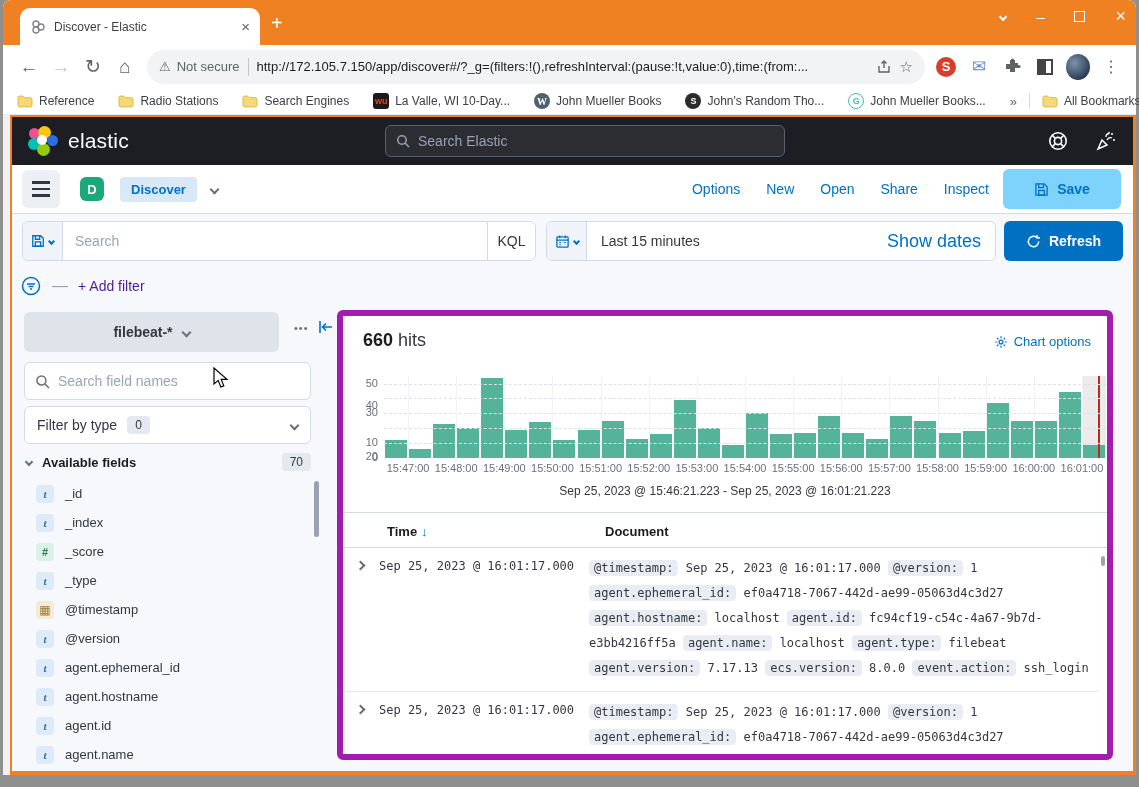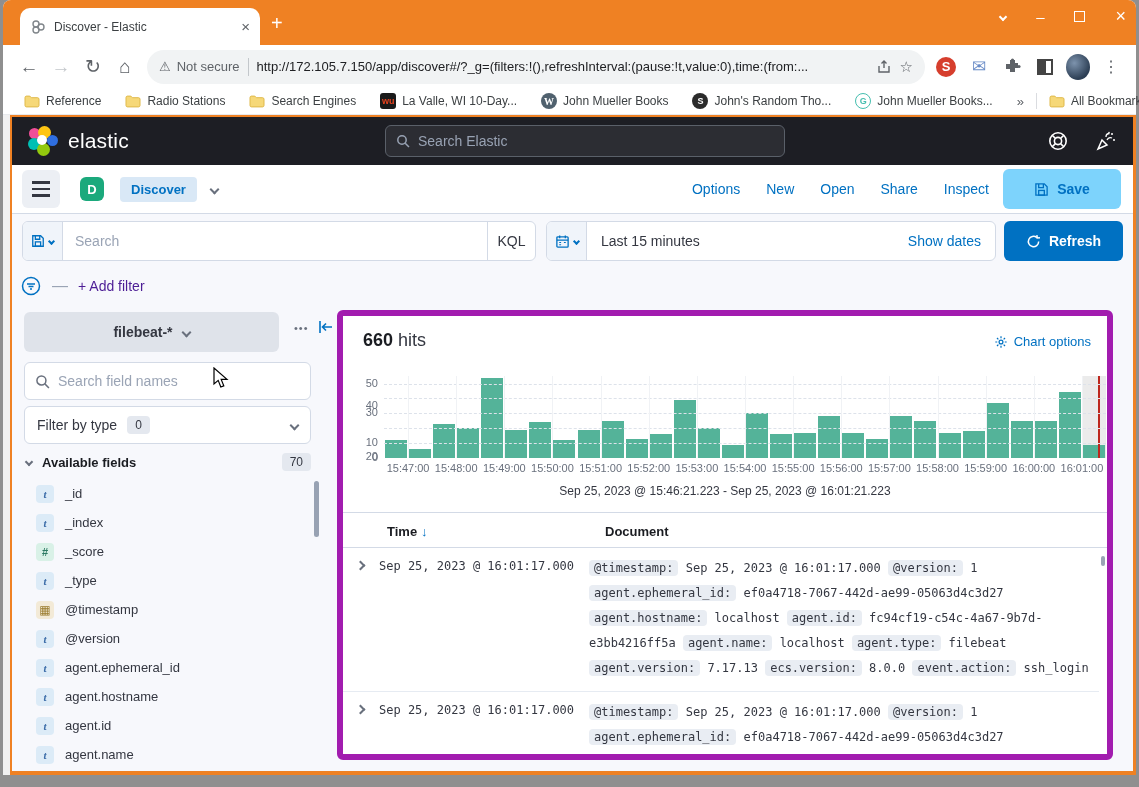--- a/index.html
+++ b/index.html
@@ -37,21 +37,21 @@
   .omni-ic { color:#5f6368; font-size:15px; }
   .ext { width:24px; height:24px; display:flex; align-items:center; justify-content:center; margin-left:9px; }
   .ext-s { width:20px; height:20px; border-radius:50%; background:#d63e2d; color:#fff; font-weight:bold;
            font-size:13px; text-align:center; line-height:20px; }
   .ext-split { width:16px; height:16px; border:2px solid #444; position:relative; }
   .ext-split::after { content:""; position:absolute; left:0; top:0; bottom:0; width:7px; background:#444; }
   .avatar { width:26px; height:26px; border-radius:50%;
             background:radial-gradient(circle at 35% 35%, #7d93ad, #2d3f55 70%); }
   
   #bookmarksbar { position:absolute; left:0; top:88px; right:0; height:27px; background:#fff;
-                  display:flex; align-items:center; padding:0 21px; border-bottom:1px solid #e8eaed; }
+                  display:flex; align-items:center; padding:0 14px; border-bottom:1px solid #e8eaed; }
   .bm { display:flex; align-items:center; gap:6px; font-size:12px; color:#3c4043;
         margin-right:24px; white-space:nowrap; }
   .bm-fav { width:16px; height:16px; border-radius:3px; font-size:9px; font-weight:bold;
             display:flex; align-items:center; justify-content:center; }
   #bm-right { margin-left:auto; display:flex; align-items:center; gap:12px; }
   .bm-more { color:#5f6368; font-size:13px; }
   .bm-sep { width:1px; height:16px; background:#dadce0; }
   
   #left-sliver { position:absolute; left:0; top:115px; bottom:0; width:7px; background:#f1f1f1; }
   #appwrap { position:absolute; left:7px; right:0; top:115px; bottom:0; background:#f7f8fc;
@@ -88,21 +88,21 @@
   .qgroup { position:absolute; top:104px; height:40px; background:#fff; border:1px solid #d3dae6;
             border-radius:6px; display:flex; align-items:stretch; overflow:hidden; }
   #qsearch { left:10px; width:514px; }
   .q-addon { width:40px; background:#f0f4fa; display:flex; align-items:center; justify-content:center;
              gap:4px; border-right:1px solid #d3dae6; }
   .q-input { flex:1; display:flex; align-items:center; padding:0 12px; color:#9aa4b5; font-size:14px; }
   .q-kql { width:48px; display:flex; align-items:center; justify-content:center; font-size:14px;
            font-weight:500; color:#343741; border-left:1px solid #d3dae6; }
   #qdate { left:534px; width:450px; }
   .q-dtext { flex:1; display:flex; align-items:center; padding:0 14px; color:#343741; font-size:14px; }
-  .q-show { display:flex; align-items:center; padding:0 14px; color:#0071c2; font-size:14px; }
+  .q-show { display:flex; align-items:center; padding:0 14px; color:#0071c2; font-size:18px; }
   #refreshbtn { position:absolute; left:992px; top:104px; width:119px; height:40px; background:#0071c2;
                 border-radius:6px; color:#fff; font-weight:bold; font-size:14px; display:flex;
                 align-items:center; justify-content:center; gap:8px; }
   #filterrow { position:absolute; left:8px; top:158px; display:flex; align-items:center; gap:10px; }
   #addfilter { color:#4c1d95; font-size:14px; }
   .dash { color:#98a2b3; }
   
   #idxbtn { position:absolute; left:12px; top:195px; width:255px; height:40px; background:#dfe3ea;
             border-radius:6px; display:flex; align-items:center; justify-content:center; gap:10px;
             font-size:14px; font-weight:bold; color:#343741; }

